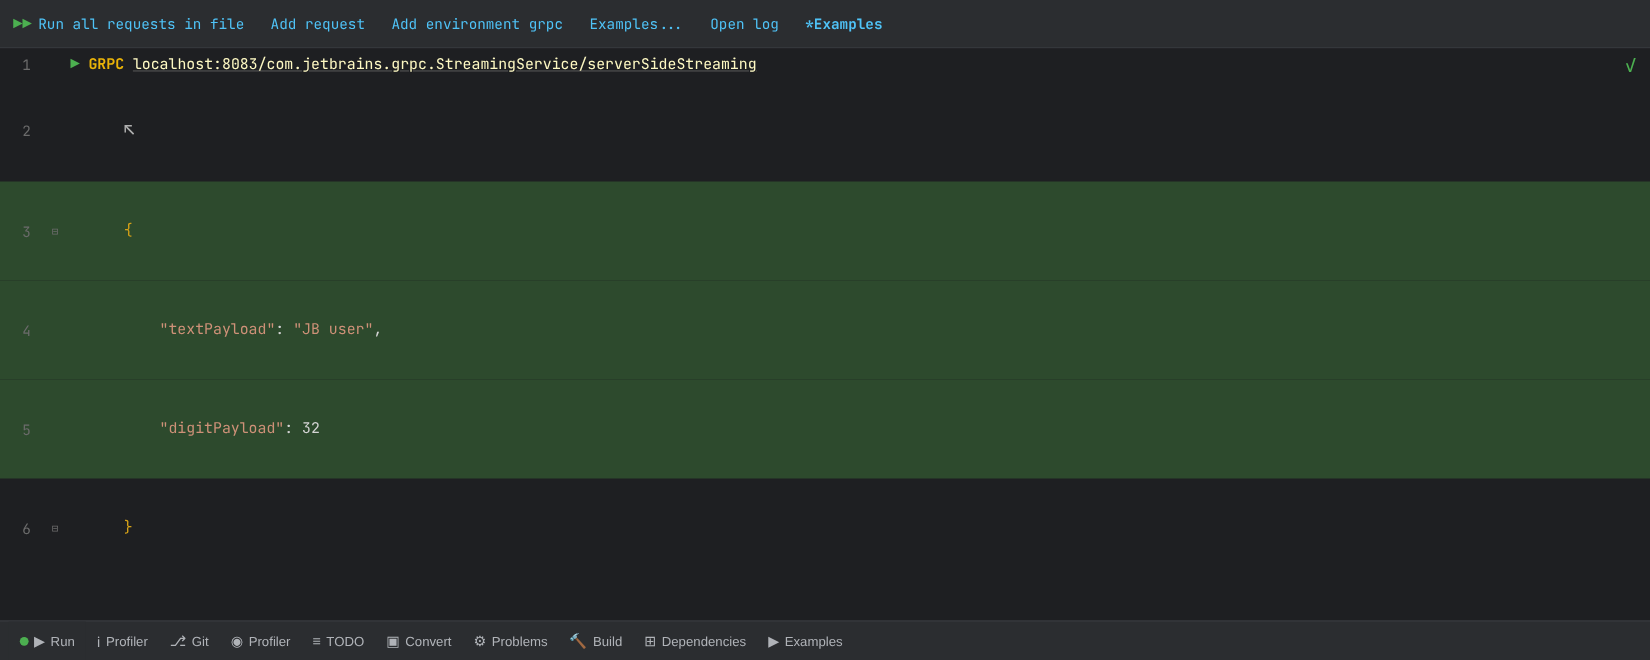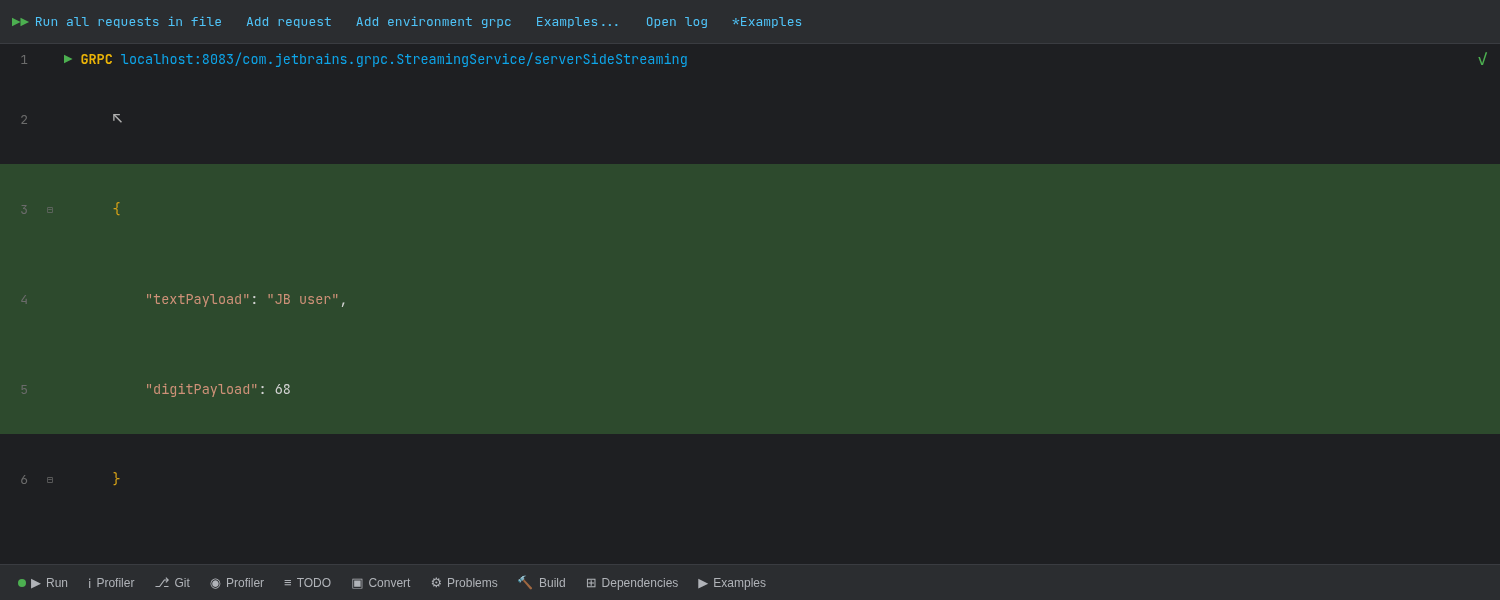--- a/index.html
+++ b/index.html
@@ -36,21 +36,21 @@
       white-space: nowrap;
     }
 
     .toolbar-item .run-all-icon {
       color: #4caf50;
       font-size: 14px;
     }
 
     .toolbar-item-examples {
       color: #4fc3f7;
-      font-weight: normal;
+      font-weight: bold;
       font-size: 13px;
       cursor: pointer;
     }
 
     
     .editor {
       flex: 1;
       display: flex;
       flex-direction: column;
       background: #1e1f22;
@@ -115,22 +115,23 @@
       font-size: 14px;
     }
 
     .grpc-label {
       color: #eab308;
       font-weight: bold;
       font-size: 13.5px;
     }
 
     .url-text {
-      color: #0ea5e9;
+      color: #fef9c3;
       font-size: 13.5px;
+      text-decoration: underline;
       text-decoration-color: #555;
     }
 
     .checkmark {
       color: #4caf50;
       font-size: 18px;
       margin-left: auto;
       margin-right: 12px;
     }
 
@@ -262,21 +263,21 @@
     <span class="line-gutter"></span>
     <span class="line-content">
       <span style="color:#d4d4d4">    </span><span class="json-key">"textPayload"</span><span class="json-colon">: </span><span class="json-string-val">"JB user"</span><span style="color:#d4d4d4">,</span>
     </span>
   </div>
 
   <div class="editor-line highlighted">
     <span class="line-number">5</span>
     <span class="line-gutter"></span>
     <span class="line-content">
-      <span style="color:#d4d4d4">    </span><span class="json-key">"digitPayload"</span><span class="json-colon">: </span><span class="json-number">68</span>
+      <span style="color:#d4d4d4">    </span><span class="json-key">"digitPayload"</span><span class="json-colon">: </span><span class="json-number">32</span>
     </span>
   </div>
 
   <div class="editor-line">
     <span class="line-number">6</span>
     <span class="line-gutter">
       <span class="fold-icon">⊟</span>
     </span>
     <span class="line-content">
       <span class="json-brace">}</span>

